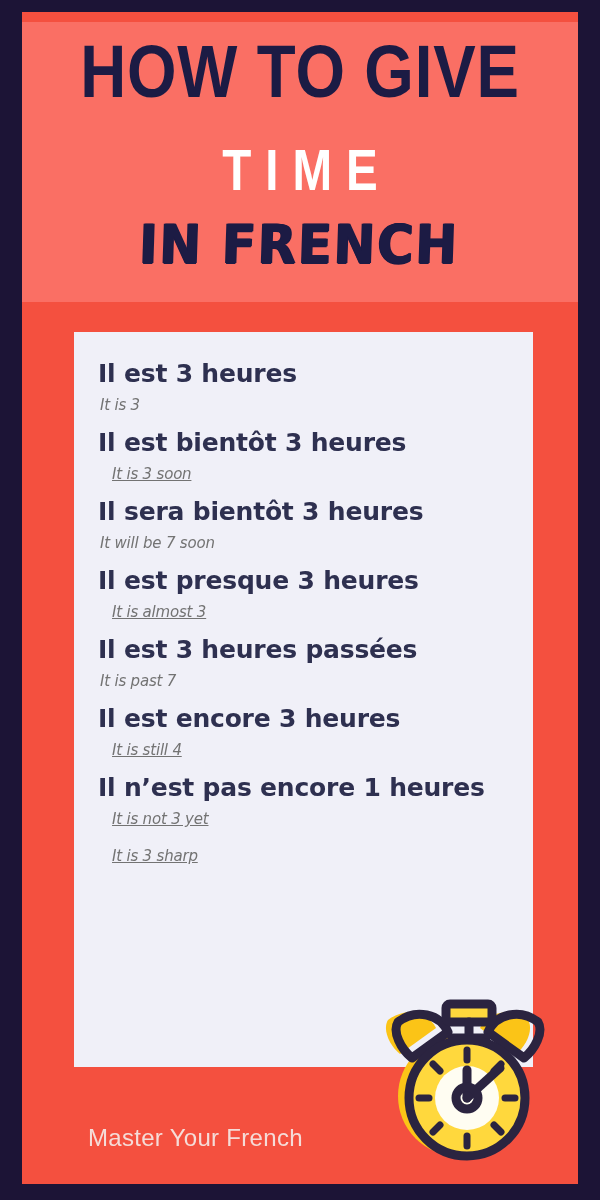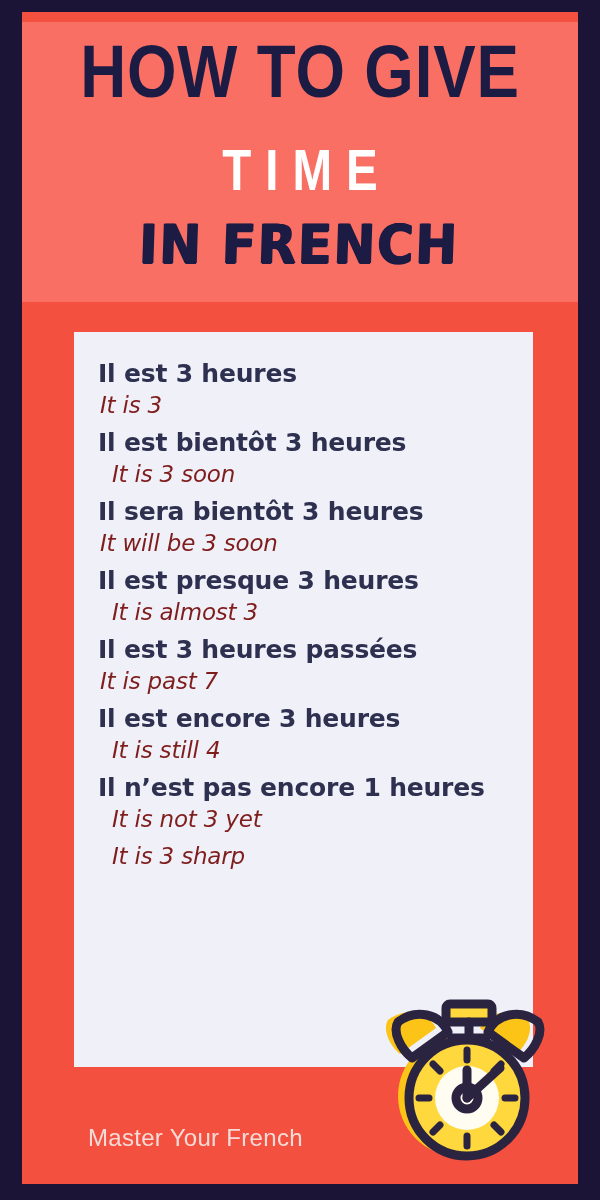--- a/index.html
+++ b/index.html
@@ -131,31 +131,32 @@
   .phrase-fr {
     color: #2e3050;
     font-family: "DejaVu Sans", sans-serif;
     font-weight: bold;
     font-size: 25px;
     line-height: 32px;
     letter-spacing: -0.2px;
     white-space: nowrap;
   }
   .phrase-en {
-    color: #7f1d1d;
+    color: #737373;
     font-family: "DejaVu Sans", sans-serif;
     font-style: italic;
-    font-size: 23px;
+    font-size: 15px;
     line-height: 31px;
     letter-spacing: -0.2px;
     white-space: nowrap;
     padding-left: 2px;
   }
   .phrase.indent .phrase-en {
     padding-left: 14px;
+    text-decoration: underline;
   }
 
   
   .clock {
     position: absolute;
     left: 348px;
     top: 980px;
     width: 190px;
     height: 172px;
   }
@@ -199,21 +200,21 @@
           <div class="phrase-en">It is 3</div>
         </div>
 
         <div class="phrase indent">
           <div class="phrase-fr">Il est bientôt 3 heures</div>
           <div class="phrase-en">It is 3 soon</div>
         </div>
 
         <div class="phrase">
           <div class="phrase-fr">Il sera bientôt 3 heures</div>
-          <div class="phrase-en">It will be 3 soon</div>
+          <div class="phrase-en">It will be 7 soon</div>
         </div>
 
         <div class="phrase indent">
           <div class="phrase-fr">Il est presque 3 heures</div>
           <div class="phrase-en">It is almost 3</div>
         </div>
 
         <div class="phrase">
           <div class="phrase-fr">Il est 3 heures passées</div>
           <div class="phrase-en">It is past 7</div>

